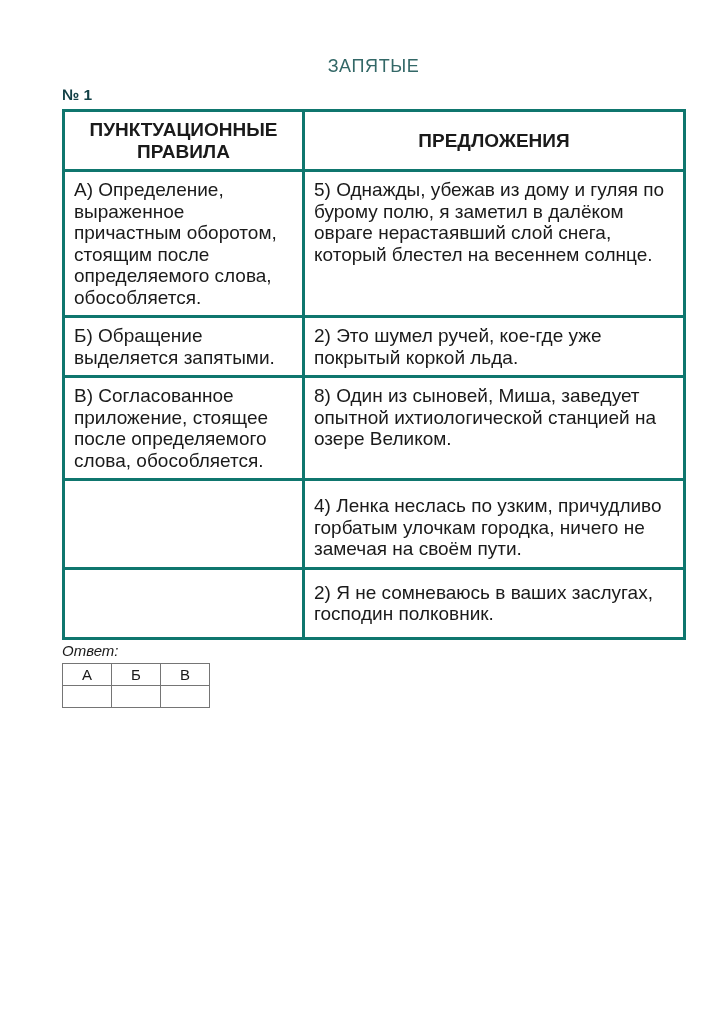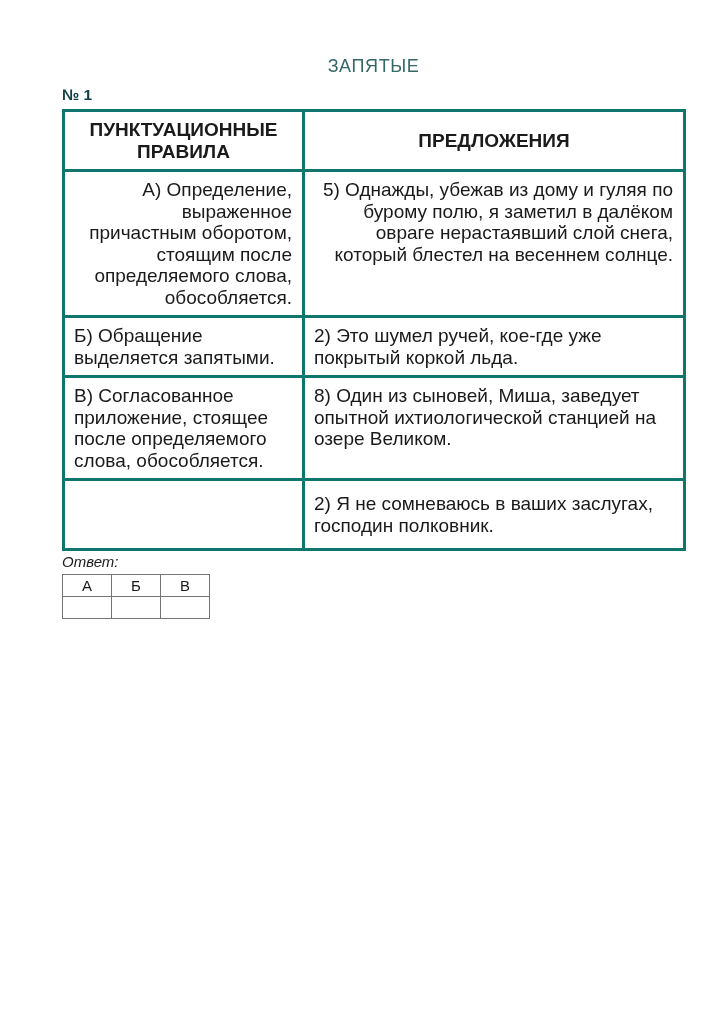--- a/index.html
+++ b/index.html
@@ -62,21 +62,21 @@
   }
   table.match-table th {
     text-align: center;
     vertical-align: middle;
     font-weight: 700;
     height: 24px;
     padding: 7px 6px;
   }
   col.c-rules { width: 240px; }
   col.c-sent  { width: 381px; }
-  tr.row-a  td { height: 103px; text-align: right; }
+  tr.row-a  td { height: 103px; }
   tr.row-b  td { height: 40px; }
   tr.row-v  td { height: 56px; }
   tr.row-4  td { height: 64px; padding-top: 14px; }
   tr.row-5  td { height: 48px; padding-top: 12px; }
   .footer-instruction {
     margin: 30px 0 1px 0;
     font-size: 15px;
     line-height: 22px;
   }
   .answer-label {
@@ -127,20 +127,24 @@
           <td>5) Однажды, убежав из дому и гуляя по бурому полю, я заметил в далёком овраге нерастаявший слой снега, который блестел на весеннем солнце.</td>
         </tr>
         <tr class="row-b">
           <td>Б) Обращение выделяется запятыми.</td>
           <td>2) Это шумел ручей, кое-где уже покрытый коркой льда.</td>
         </tr>
         <tr class="row-v">
           <td>В) Согласованное приложение, стоящее после определяемого слова, обособляется.</td>
           <td>8) Один из сыновей, Миша, заведует опытной ихтиологической станцией на озере Великом.</td>
         </tr>
+        <tr class="row-4">
+          <td></td>
+          <td>4) Ленка неслась по узким, причудливо горбатым улочкам городка, ничего не замечая на своём пути.</td>
+        </tr>
         <tr class="row-5">
           <td></td>
           <td>2) Я не сомневаюсь в ваших заслугах, господин полковник.</td>
         </tr>
       </tbody>
     </table>
 
 
     <div class="answer-label">Ответ:</div>
 

